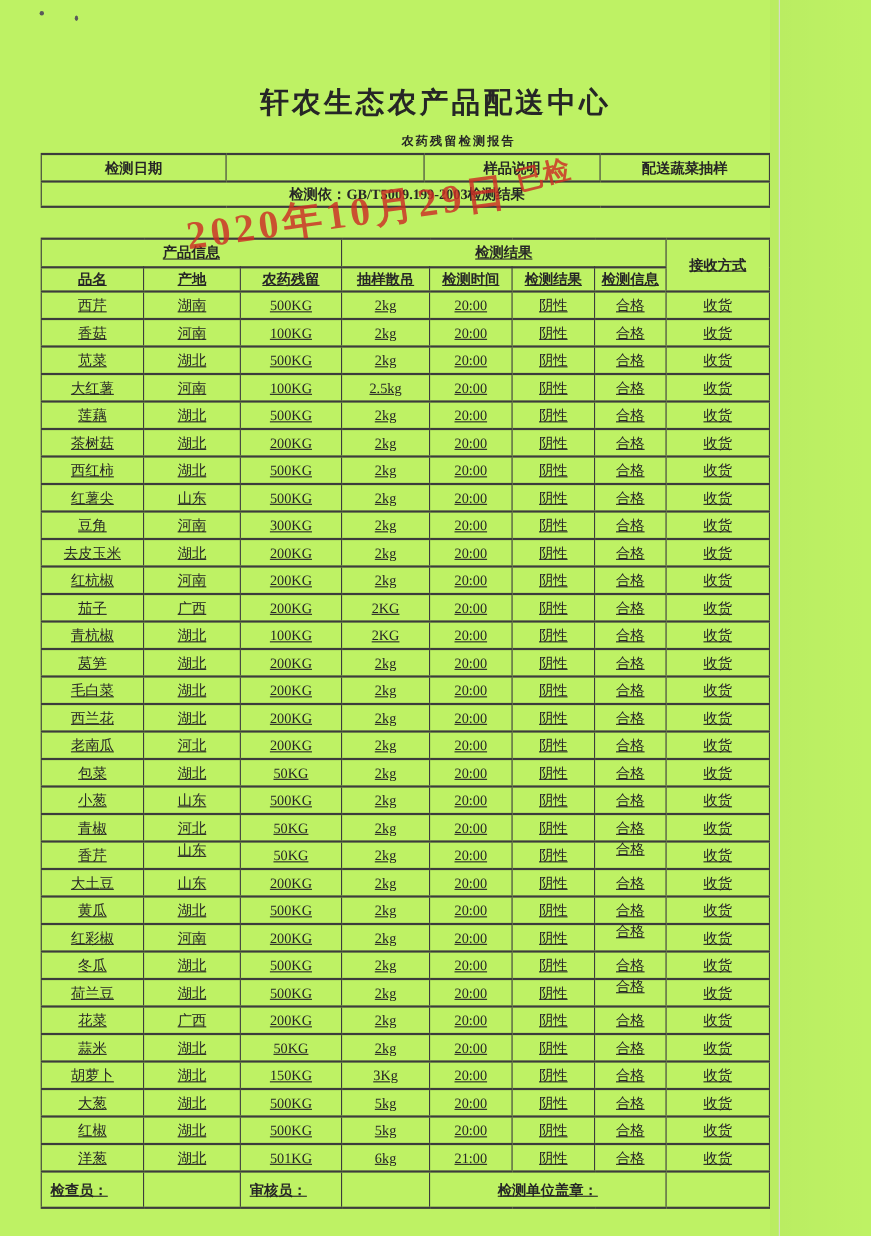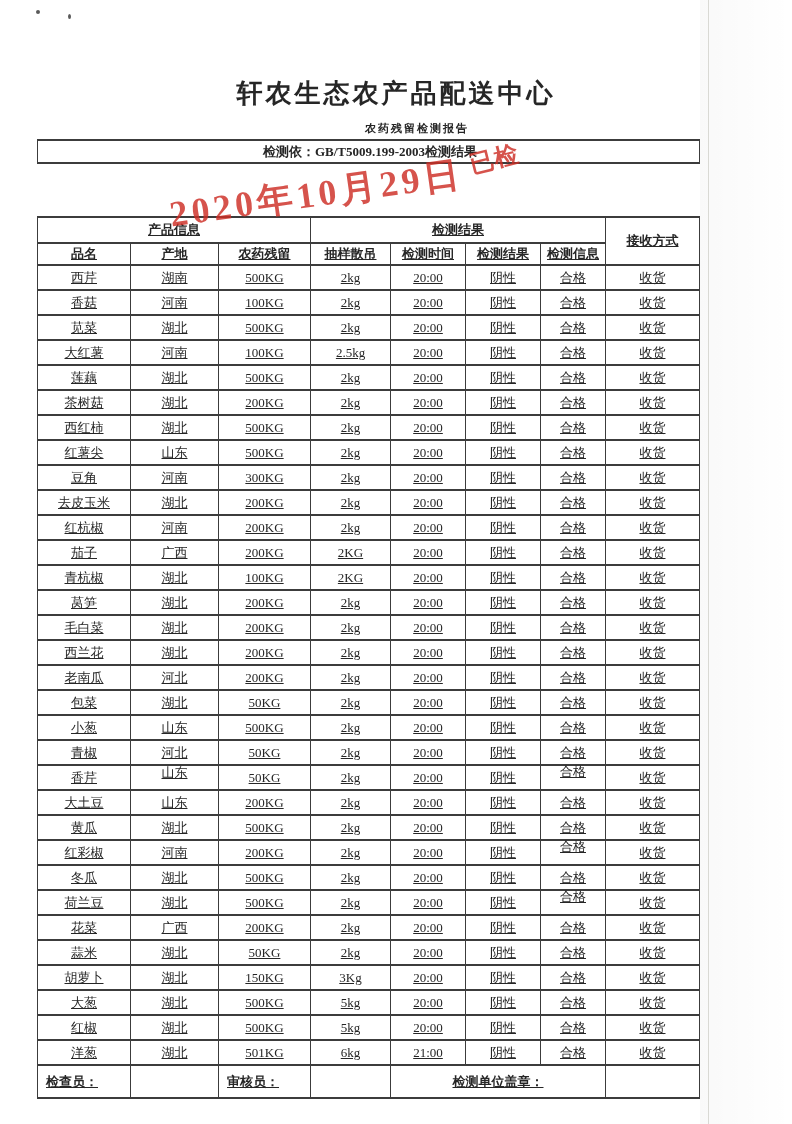--- a/index.html
+++ b/index.html
@@ -1,18 +1,18 @@
 <!DOCTYPE html>
 <html><head>
 <meta charset="utf-8">
 <style>
   html,body { margin:0; padding:0; background:#e8e8e8; }
   .page {
     position:relative; width:792px; height:1124px; margin:0 auto;
-    background:#ffffff; overflow:hidden;
+    background:#bef264; overflow:hidden;
     font-family:"Liberation Serif","DejaVu Serif",serif; color:#262626;
   }
   .scan-band { position:absolute; left:700px; top:0; width:92px; height:100%;
     background:linear-gradient(to right, rgba(0,0,0,0.025), rgba(0,0,0,0)); }
   .edge-line { position:absolute; left:708px; top:0; width:1px; height:100%; background:#d9d9d4; }
   .speck { position:absolute; background:#5a5a5a; border-radius:50%; }
   .speck.s1 { left:36px; top:10px; width:4px; height:4px; }
   .speck.s2 { left:68px; top:14px; width:3px; height:5px; }
 
   .title { position:absolute; top:76px; left:0; width:100%; margin:0; text-align:center;
@@ -64,20 +64,26 @@
   <h2 class="subtitle">农药残留检测报告</h2>
 
   <table class="info-table">
     <colgroup>
       <col style="width:168px">
         <col style="width:180px">
         <col style="width:160px">
         <col style="width:154px">
     </colgroup>
     <tbody>
+      <tr>
+        <td>检测日期</td>
+        <td></td>
+        <td>样品说明</td>
+        <td>配送蔬菜抽样</td>
+      </tr>
       <tr>
         <td class="basis" colspan="4">检测依：GB/T5009.199-2003检测结果</td>
       </tr>
     </tbody>
   </table>
 
   <div class="stamp" style="color: rgba(205, 45, 37, 0.82);">
     <span>2020年10月29日</span><span class="stamp-mark">已检</span>
   </div>
 

